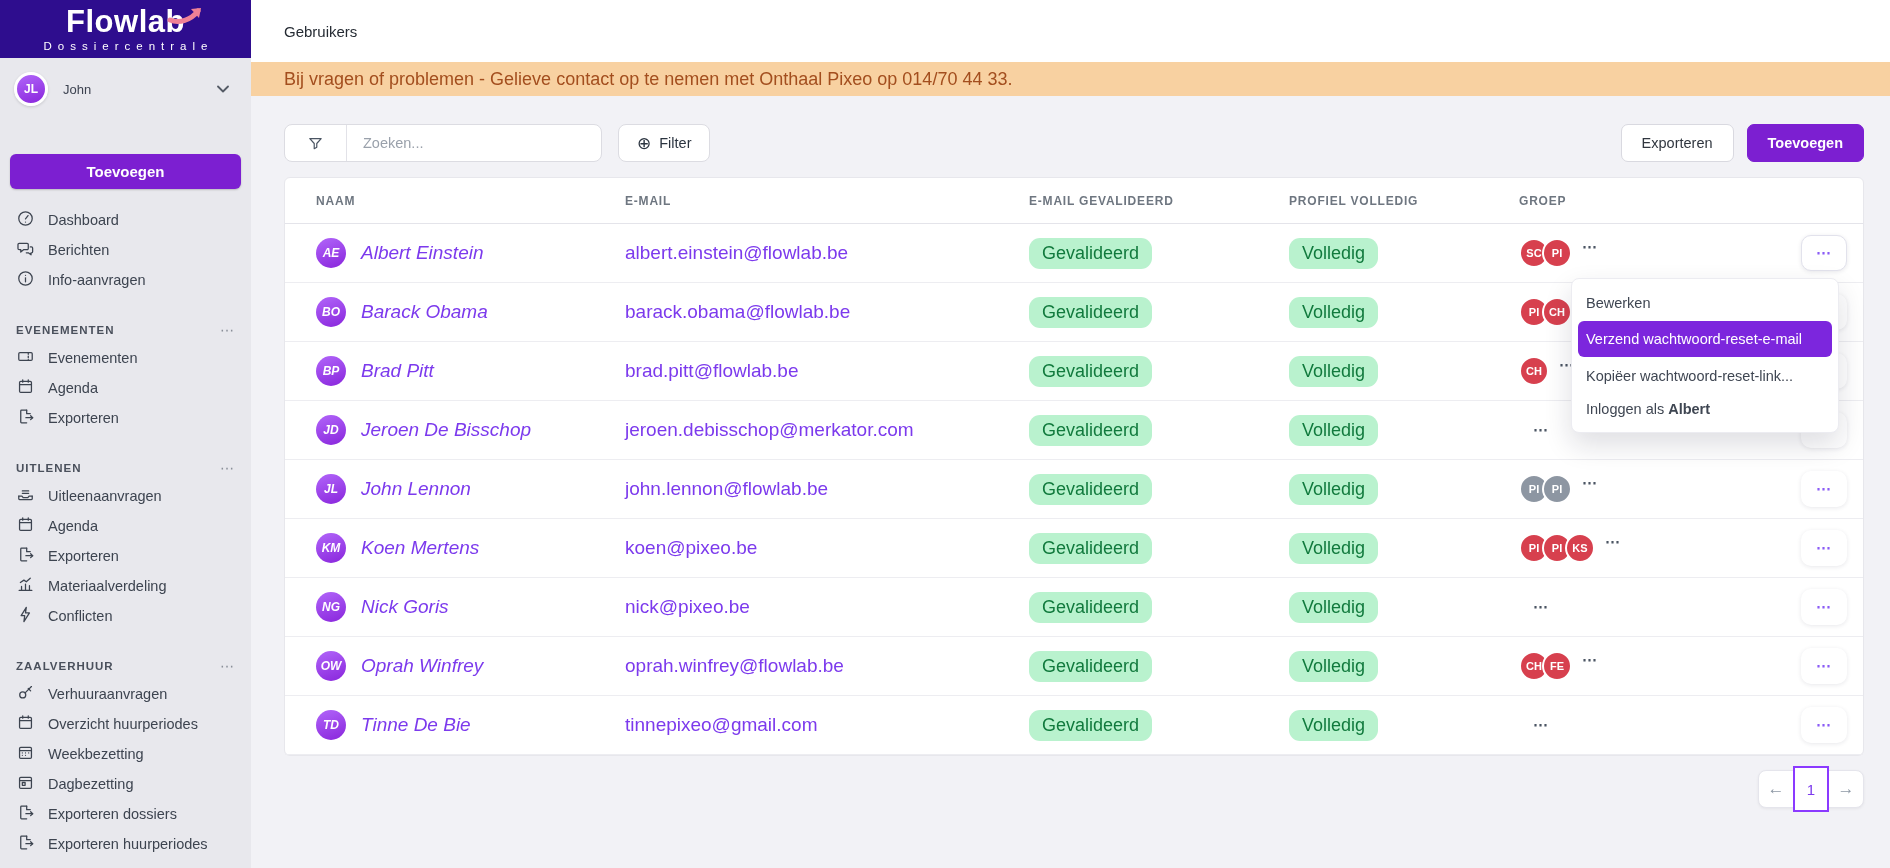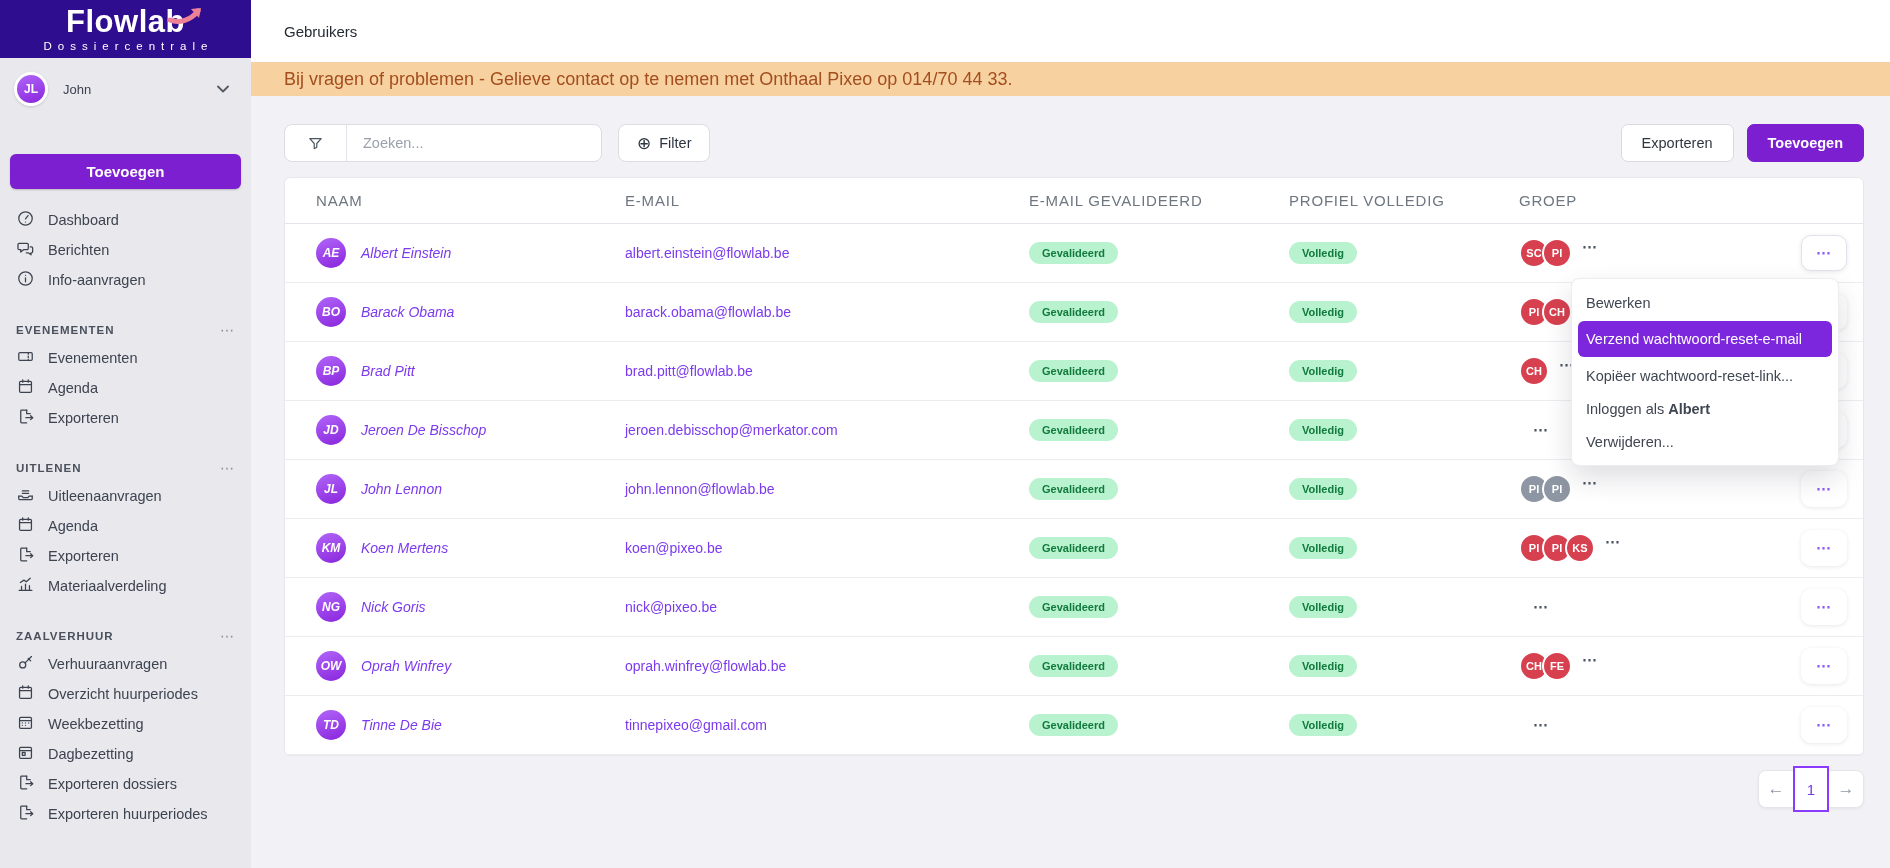--- a/index.html
+++ b/index.html
@@ -64,27 +64,27 @@
   .btn-export{ background:#fff; border:1px solid #d9d9e0; padding:0 20px; color:#30363f; border-radius:7px;}
   .btn-add{ background:var(--accent); border:1px solid var(--accent); padding:0 20px; color:#fff;
     font-weight:700; border-radius:7px;}
   .toolbar-right{ display:flex; align-items:center; gap:13px;}
 
   
   .table-card{ margin:15px 26px 0 33px; background:#fff; border:1px solid #e7e7ec; border-radius:6px;}
   .t-row{ display:grid; grid-template-columns:340px 404px 260px 230px 260px 1fr;
     align-items:center; border-bottom:1px solid var(--row-border); height:59px;}
   .t-head{ height:46px; border-bottom:1px solid #e4e4ea;}
-  .t-head .th{ font-size:15px; font-weight:400; letter-spacing:.8px; color:var(--head-text);}
+  .t-head .th{ font-size:12px; font-weight:700; letter-spacing:.8px; color:var(--head-text);}
   .t-head .th:first-child, .t-row .cell-name{ padding-left:31px;}
   .cell-name{ display:flex; align-items:center; gap:15px;font-style:italic;}
-  .name-text, .email-text{ font-size:14px; color:var(--link); cursor:pointer;}
+  .name-text, .email-text{ font-size:19px; color:var(--link); cursor:pointer;}
   .name-text{ font-weight:500;}
   .badge{ display:inline-block; background:var(--badge-bg); color:var(--badge-text);
-    font-size:11px; font-weight:700; padding:5px 13px; border-radius:11px;}
+    font-size:18px; font-weight:400; padding:5px 13px; border-radius:11px;}
   .cell-groups{ display:flex; align-items:flex-start;}
   .g-circle{ width:30px; height:30px; border-radius:50%; border:2px solid #fff; color:#fff;
     font-size:11px; font-weight:700; display:flex; align-items:center; justify-content:center;}
   .g-circle + .g-circle{ margin-left:-7px;}
   .g-more{ color:#4b5563; font-size:15px; font-weight:700; margin-left:10px; letter-spacing:1px;}
   .g-more.alone{ margin-left:14px;}
   .cell-action{ display:flex; justify-content:flex-end; padding-right:16px;}
   .row-action-btn{ width:46px; height:36px; background:#fff; border:1px solid transparent;
     border-radius:10px; box-shadow:0 1px 4px rgba(30,30,60,.10); color:#8b5cf6; font-size:15px;
     font-weight:700; letter-spacing:1px; cursor:pointer; display:flex; align-items:center; justify-content:center;}
@@ -216,20 +216,26 @@
                    <span>Exporteren</span>
       </div>
       <div class="nav-item">
         <span><svg width="19" height="19" viewBox="0 0 24 24" fill="none" stroke="#3d4450" stroke-width="1.6" stroke-linecap="round" stroke-linejoin="round">
             <path d="M4 19.5h16"></path>
             <path d="M7 19.5v-5M12 19.5v-8M17 19.5v-6"></path>
             <path d="M5.5 9.5l4.5-3 3 2 5-4.5"></path>
           </svg></span>
                    <span>Materiaalverdeling</span>
       </div>
+      <div class="nav-item">
+        <span><svg width="19" height="19" viewBox="0 0 24 24" fill="none" stroke="#3d4450" stroke-width="1.6" stroke-linecap="round" stroke-linejoin="round">
+            <path d="M13 3L6.5 13.5h4.5l-1 7.5 7-11h-5z"></path>
+          </svg></span>
+                   <span>Conflicten</span>
+      </div>
       <div class="nav-section">
         <span class="sec-label">ZAALVERHUUR</span>
                    <span class="sec-dots">⋯</span>
       </div>
       <div class="nav-item">
         <span><svg width="19" height="19" viewBox="0 0 24 24" fill="none" stroke="#3d4450" stroke-width="1.6" stroke-linecap="round" stroke-linejoin="round">
             <circle cx="8.5" cy="15" r="3.8"></circle>
             <path d="M11.5 12.5L19.5 4.5"></path>
             <path d="M15.5 7l3 3"></path>
           </svg></span>
@@ -532,14 +538,13 @@
 </div>
 
 <div class="ctx-menu" id="ctx-menu">
     <div class="ctx-item">Bewerken</div>
     <div class="ctx-item hl">Verzend wachtwoord-reset-e-mail</div>
     <div class="ctx-item">Kopiëer wachtwoord-reset-link...</div>
     <div class="ctx-item">
       <span>Inloggen als</span>
       <b>Albert</b>
     </div>
-    <div class="ctx-item">Verwijderen...</div>
   </div>
 
 </body></html>

